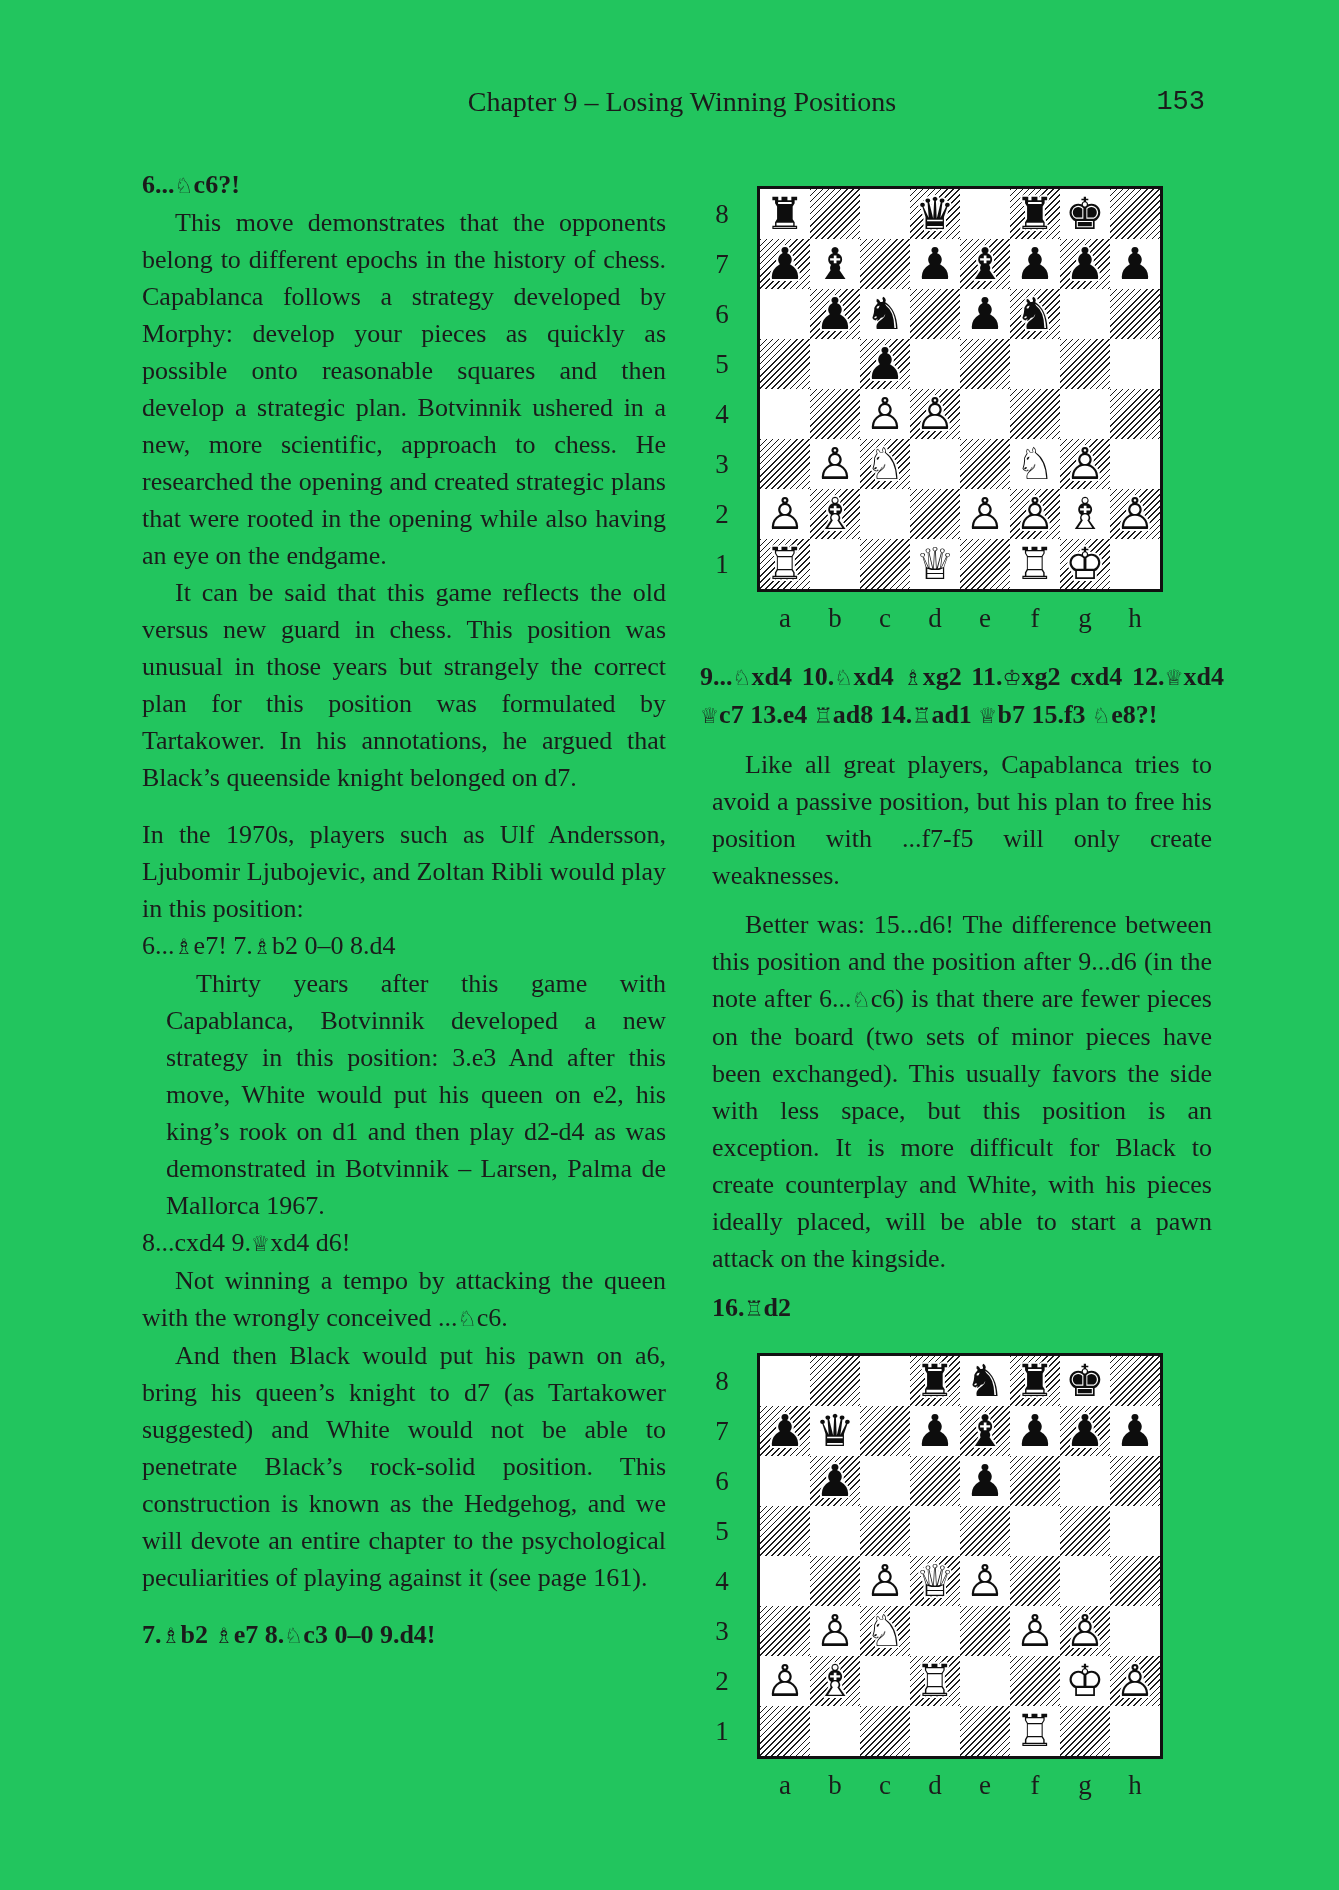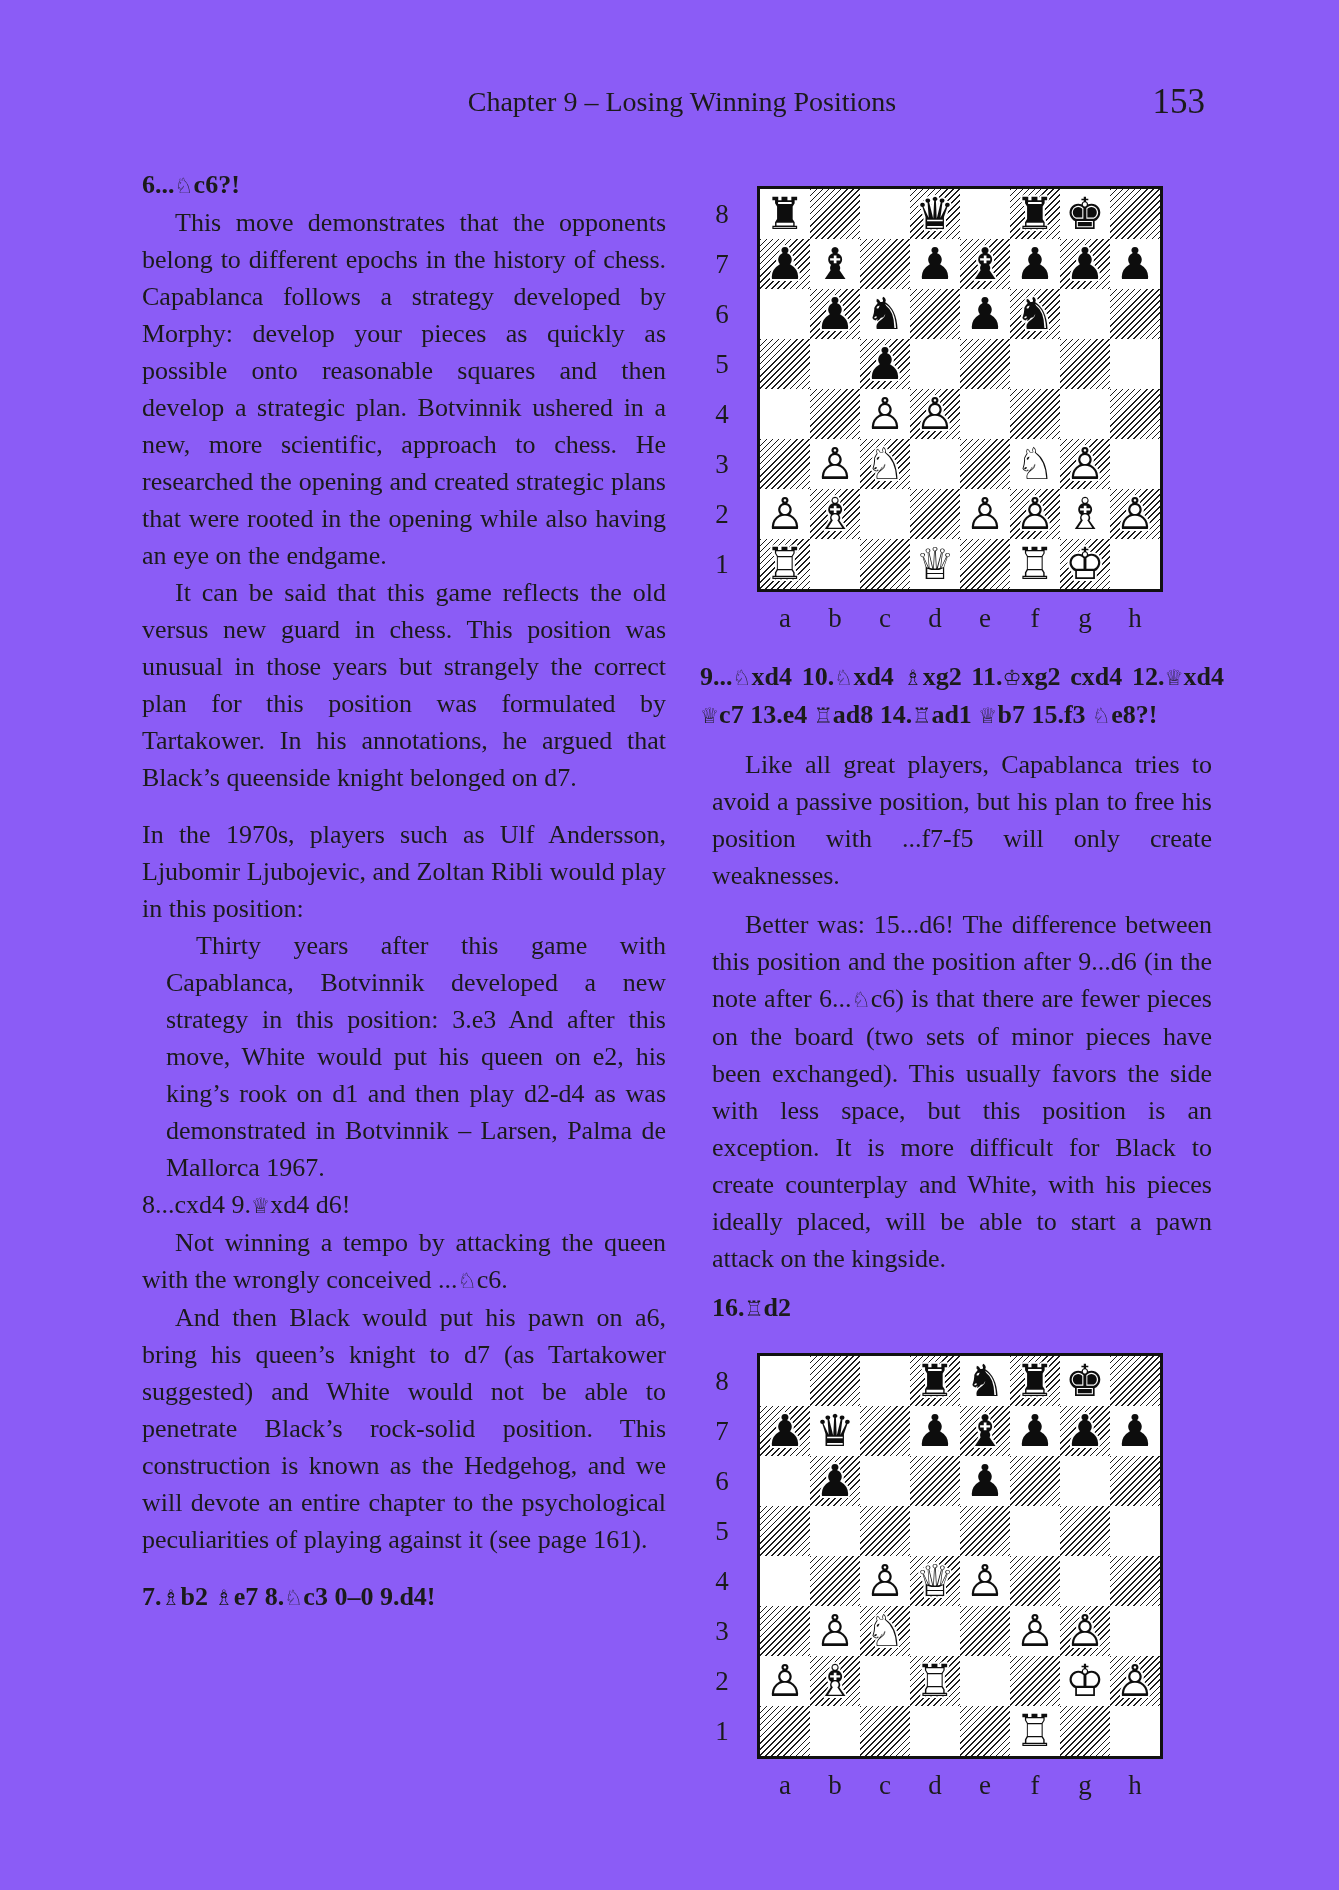--- a/index.html
+++ b/index.html
@@ -1,27 +1,27 @@
 <!DOCTYPE html>
 <html><head>
 <meta charset="utf-8">
 <style>
   html,body{margin:0;padding:0;background:#e8e8e8;}
   .page{
     position:relative;width:1339px;height:1890px;margin:0 auto;
-    background:#8b5cf6;color:#1b1b1b;
+    background:#22c55e;color:#1b1b1b;
     font-family:"Liberation Serif",serif;overflow:hidden;
   }
   .page-title{
     position:absolute;top:86px;left:142px;width:1080px;
     text-align:center;font-size:28px;line-height:32px;
   }
   .page-number{
     position:absolute;top:86px;left:1040px;width:165px;
-    text-align:right;font-size:35px;line-height:32px;
+    text-align:right;font-size:27px;line-height:32px;font-family:Liberation Mono, monospace;
   }
   .col{font-size:26px;line-height:37px;text-align:justify;}
   .col-left{position:absolute;left:142px;top:166px;width:524px;}
   .col-right{position:absolute;left:700px;top:158px;width:524px;}
   .b-heading{font-weight:700;}
   .b-para{text-indent:33px;}
   .b-block{margin-left:24px;text-indent:30px;}
   .b-moves{text-indent:0;}
   .gap{margin-top:20px;}
   .fig{font-family:"DejaVu Sans",sans-serif;font-size:0.82em;}
@@ -62,20 +62,21 @@
 
 <div class="page">
   <div class="page-title">Chapter 9 – Losing Winning Positions</div>
   <div class="page-number">153</div>
 
   <div class="col col-left" id="left-column">
       <div class="b-heading">6...<span class="fig">♘</span>c6?!</div>
       <div class="b-para">This move demonstrates that the opponents belong to different epochs in the history of chess. Capablanca follows a strategy developed by Morphy: develop your pieces as quickly as possible onto reasonable squares and then develop a strategic plan. Botvinnik ushered in a new, more scientific, approach to chess. He researched the opening and created strategic plans that were rooted in the opening while also having an eye on the endgame.</div>
       <div class="b-para">It can be said that this game reflects the old versus new guard in chess. This position was unusual in those years but strangely the correct plan for this position was formulated by Tartakower. In his annotations, he argued that Black’s queenside knight belonged on d7.</div>
       <div class="b-plain gap">In the 1970s, players such as Ulf Andersson, Ljubomir Ljubojevic, and Zoltan Ribli would play in this position:</div>
+      <div class="b-moves">6...<span class="fig">♗</span>e7! 7.<span class="fig">♗</span>b2 0–0 8.d4</div>
       <div class="b-block">Thirty years after this game with Capablanca, Botvinnik developed a new strategy in this position: 3.e3 And after this move, White would put his queen on e2, his king’s rook on d1 and then play d2-d4 as was demonstrated in Botvinnik – Larsen, Palma de Mallorca 1967.</div>
       <div class="b-moves">8...cxd4 9.<span class="fig">♕</span>xd4 d6!</div>
       <div class="b-para">Not winning a tempo by attacking the queen with the wrongly conceived ...<span class="fig">♘</span>c6.</div>
       <div class="b-para">And then Black would put his pawn on a6, bring his queen’s knight to d7 (as Tartakower suggested) and White would not be able to penetrate Black’s rock-solid position. This construction is known as the Hedgehog, and we will devote an entire chapter to the psychological peculiarities of playing against it (see page 161).</div>
       <div class="b-heading gap">7.<span class="fig">♗</span>b2 <span class="fig">♗</span>e7 8.<span class="fig">♘</span>c3 0–0 9.d4!</div>
     </div>
 
   <div class="col col-right">
     <div class="diagram-wrap" id="diagram1">
       <div class="ranks" id="ranks1">

